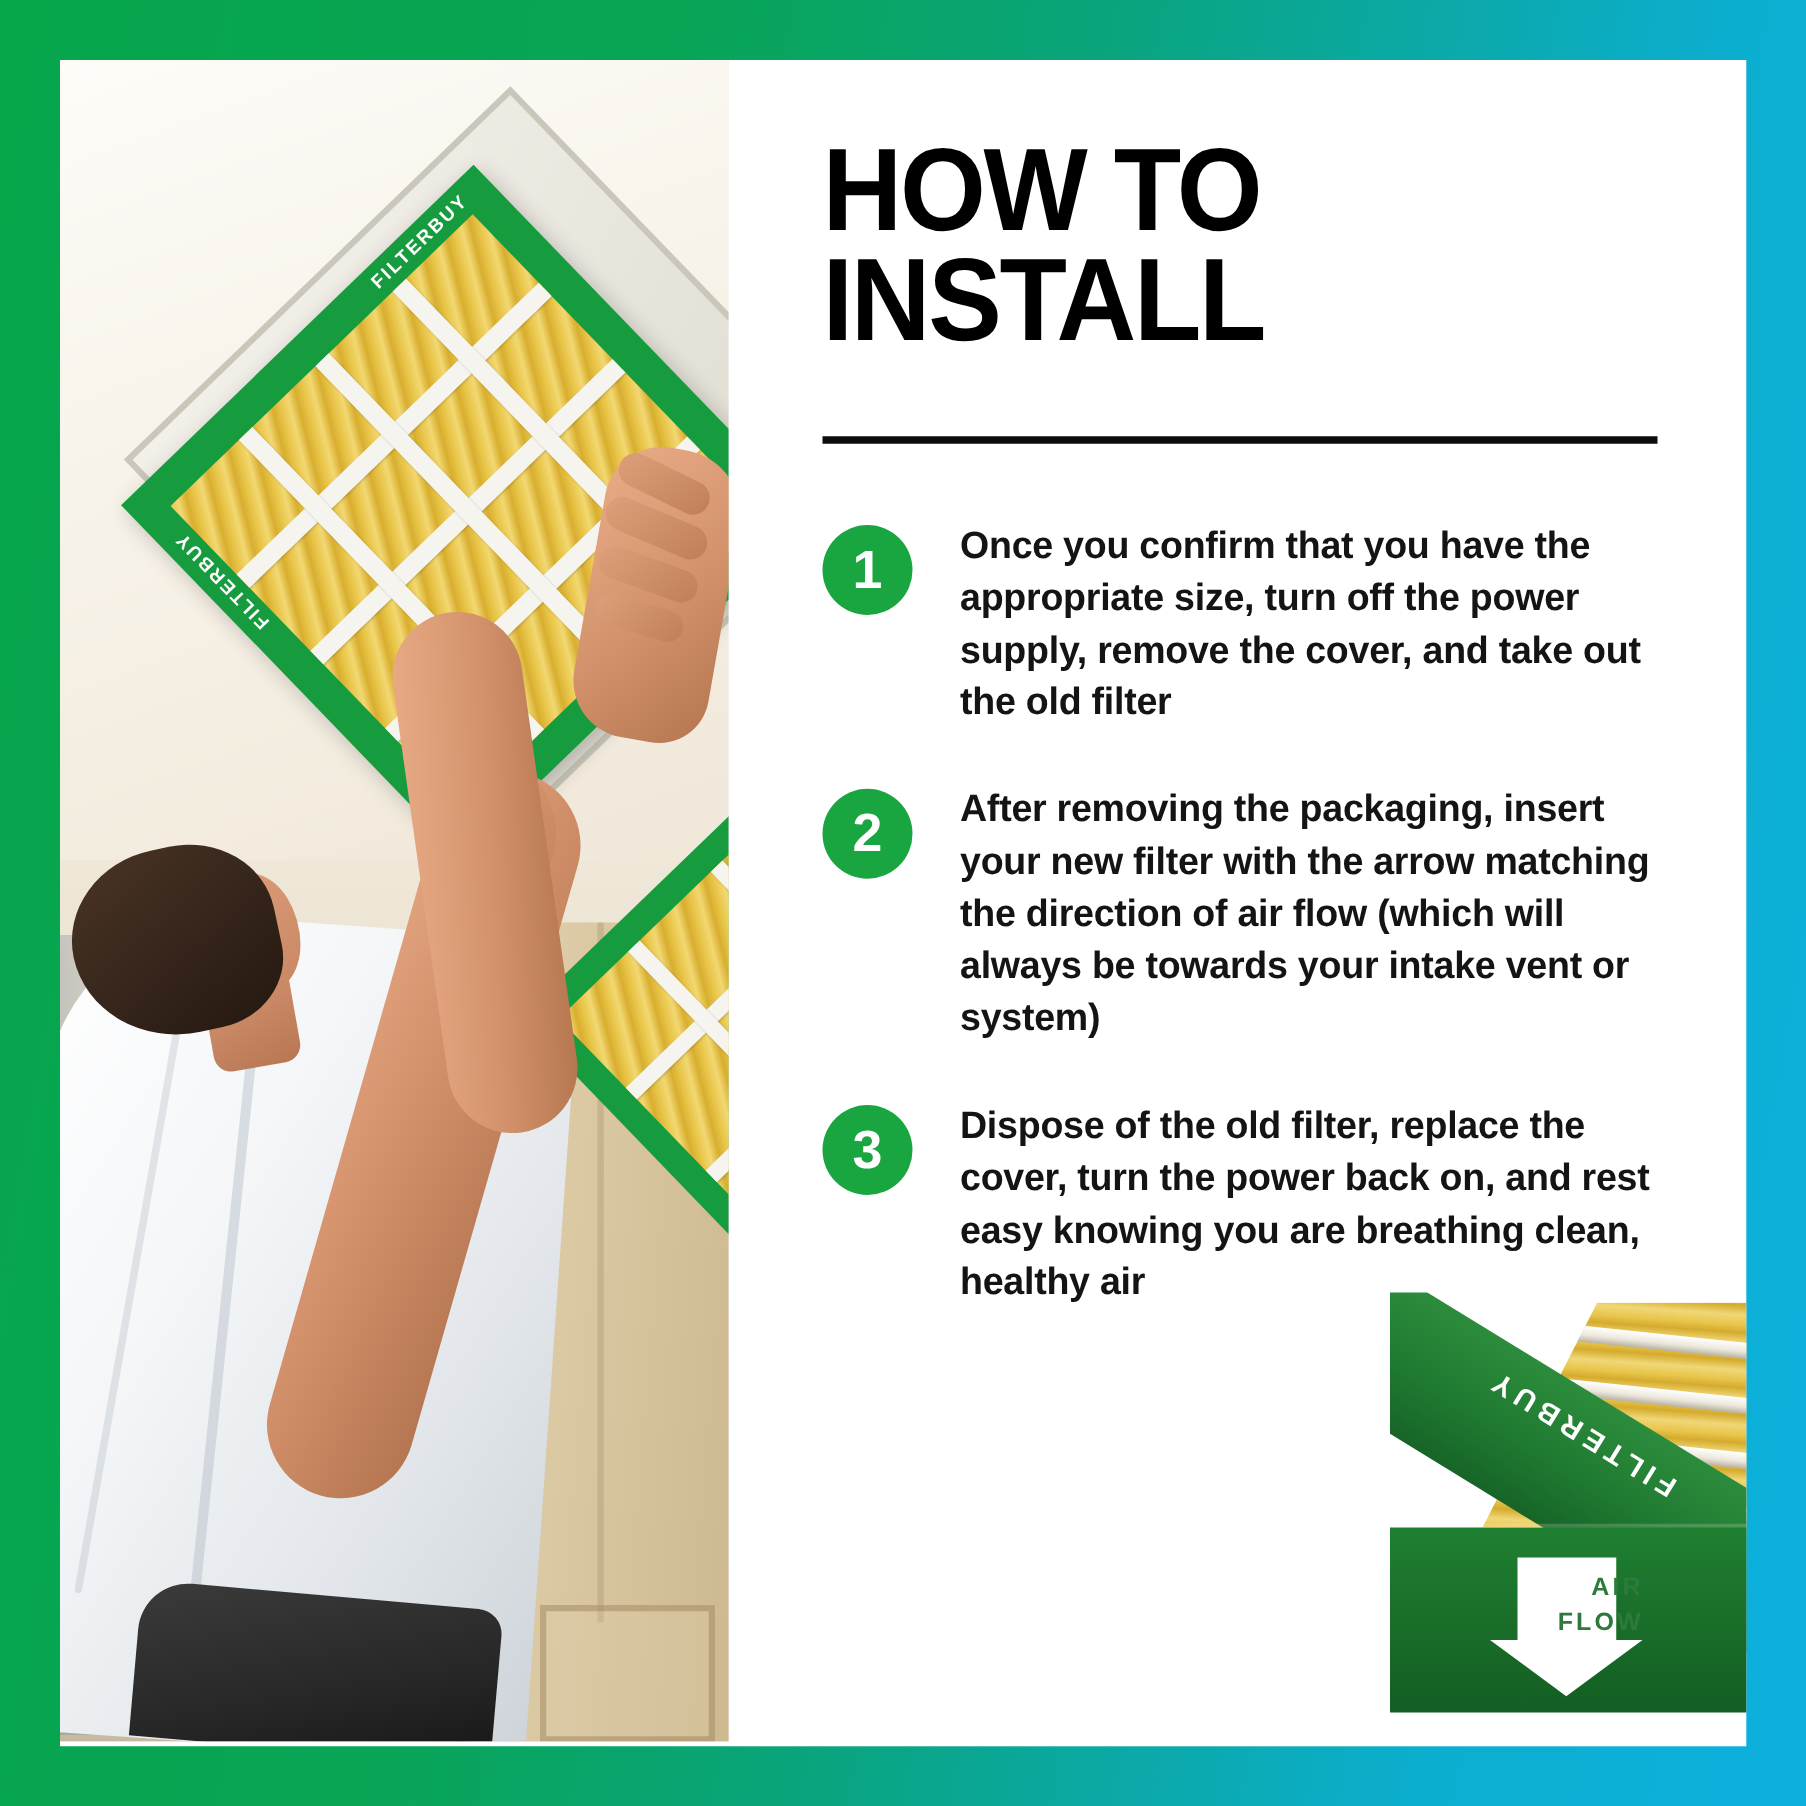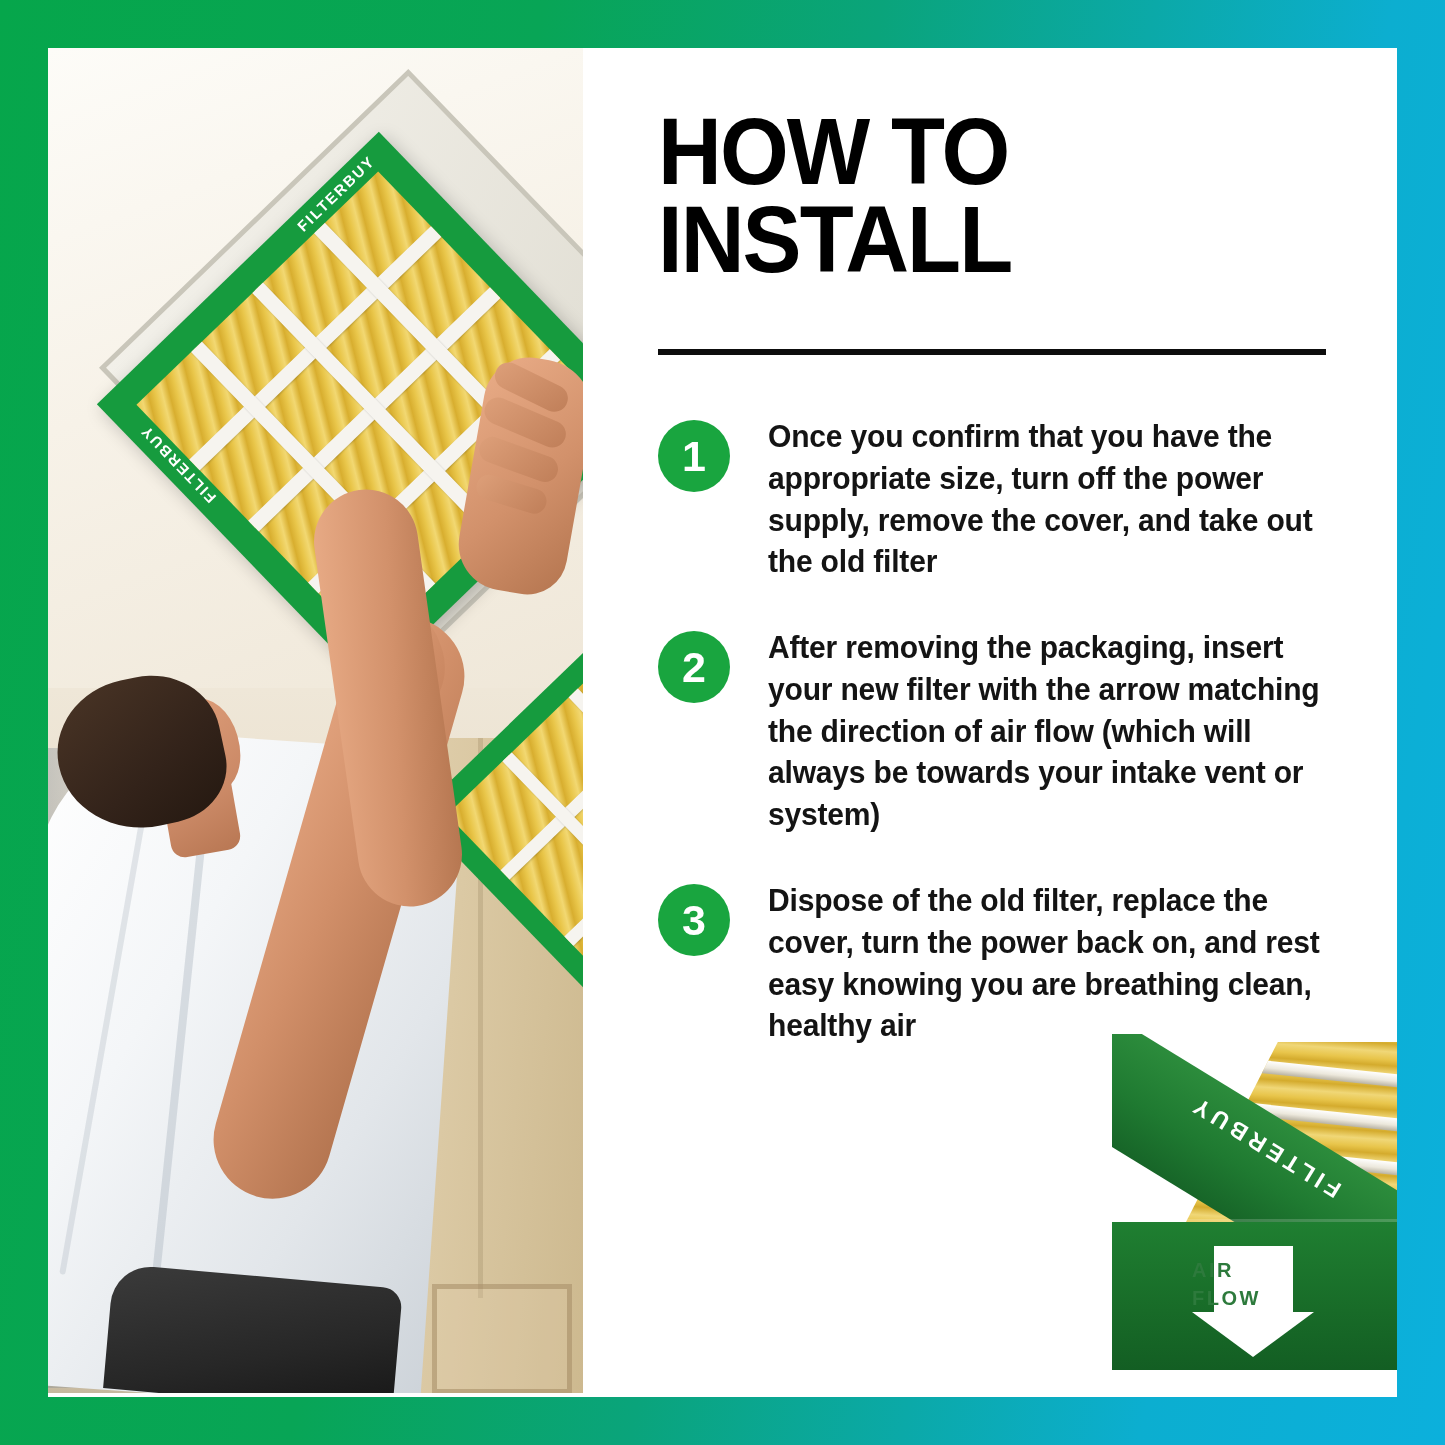--- a/index.html
+++ b/index.html
@@ -310,21 +310,21 @@
     position:absolute;
     left:0; top:66px;
     width:0; height:0;
     border-left:61.5px solid transparent;
     border-right:61.5px solid transparent;
     border-top:45px solid #ffffff;
   }
   #arrow-t1, #arrow-t2 {
     position:absolute;
     width:123px;
-    text-align:left;
+    text-align:right;
     color:#2d7a3c;
     font-weight:700;
     font-size:20px;
     letter-spacing:2.5px;
     font-family:"Liberation Sans", sans-serif;
   }
   #arrow-t1 { left:0; top:13px; }
   #arrow-t2 { left:0; top:41px; }
 </style>
 </head>

